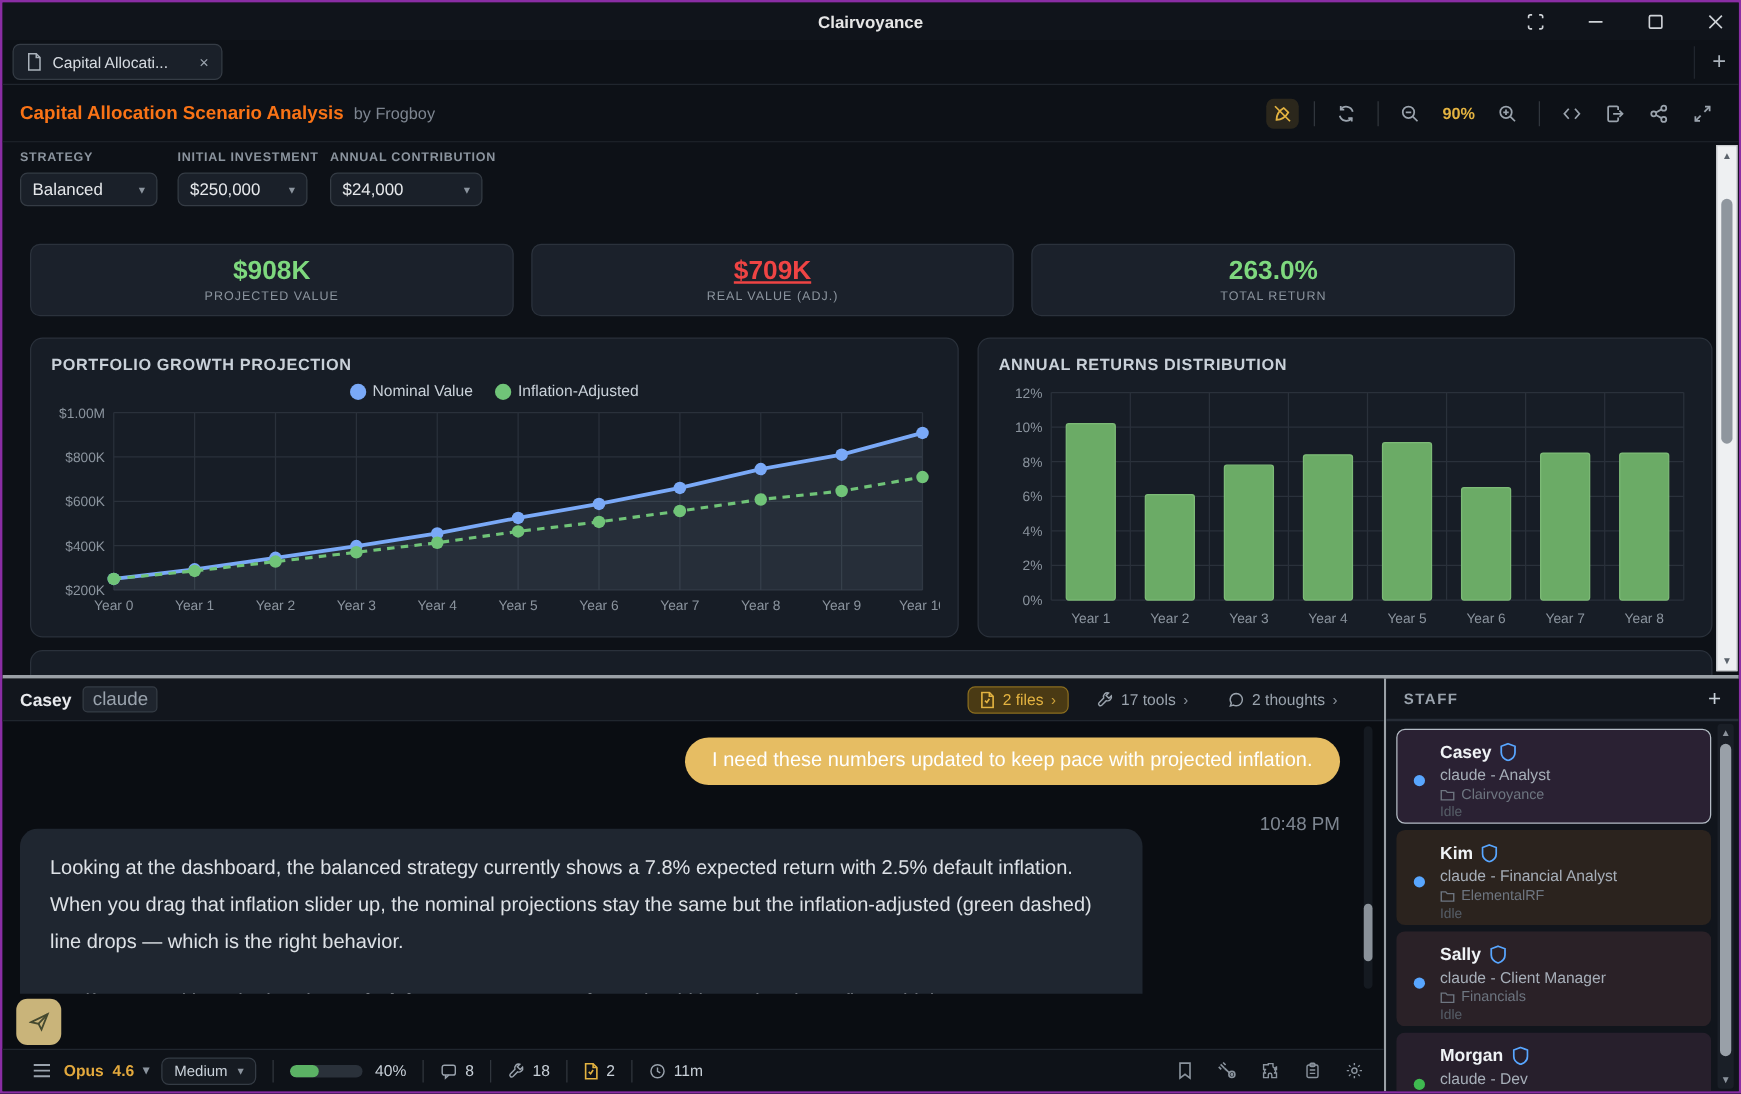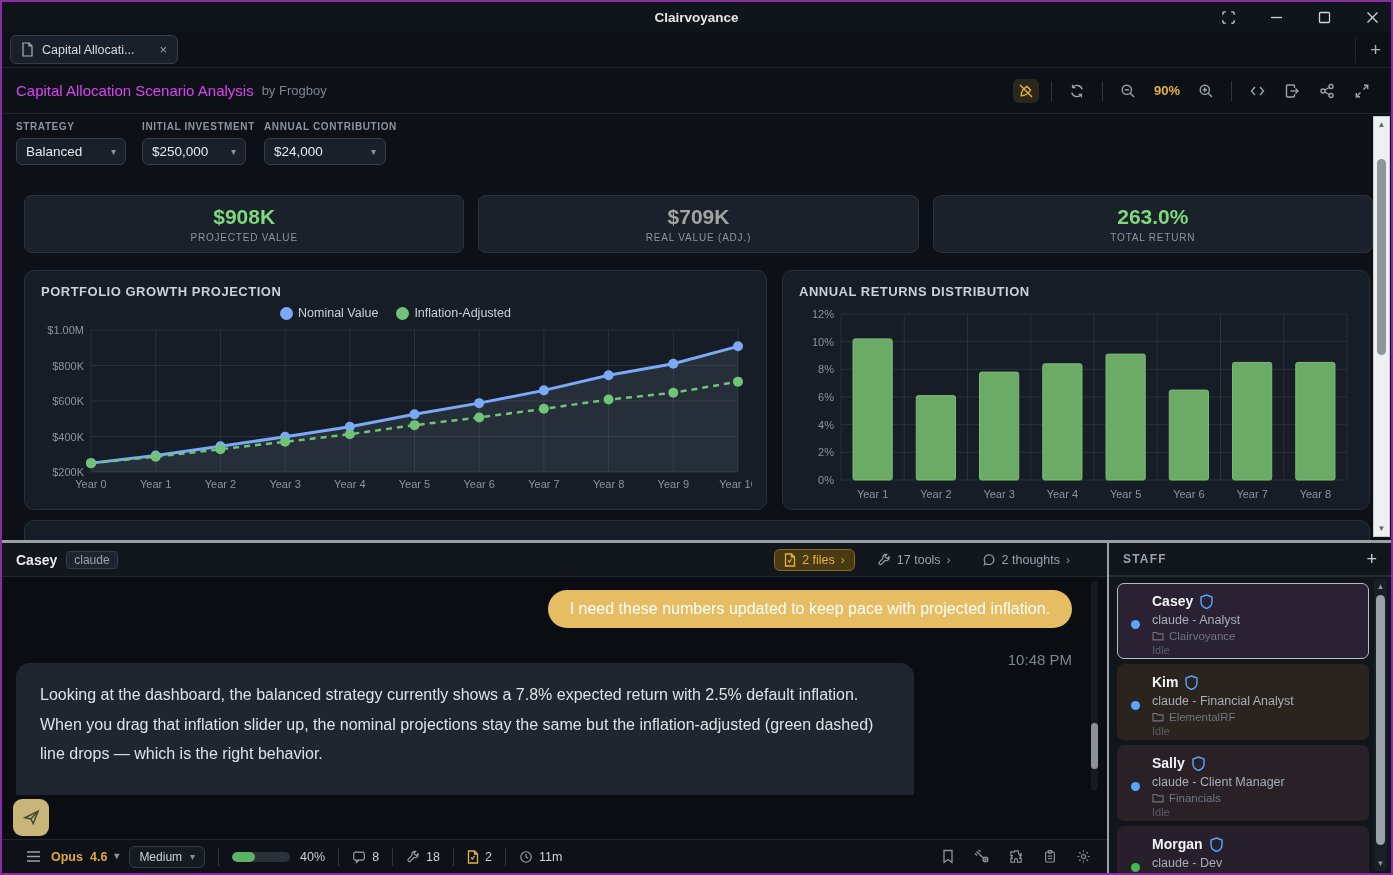--- a/index.html
+++ b/index.html
@@ -14,40 +14,40 @@
 
   
   .tabbar{position:absolute;left:0;top:30px;right:0;height:36px;background:#0d1117;border-bottom:1px solid #20262e;display:flex;align-items:center;}
   .tab{margin-left:8px;height:29px;display:flex;align-items:center;gap:8px;padding:0 10px;background:#1a2029;border:1px solid #353c45;border-radius:6px;min-width:168px;}
   .tab-label{font-size:12.5px;color:#d6dbe1;flex:1;}
   .tab-close{color:#9aa3ad;font-size:13px;}
   .newtab{position:absolute;right:10px;font-size:19px;color:#aab2bb;border-left:1px solid #20262e;padding:2px 0 2px 14px;}
 
   
   .toolbar{position:absolute;left:0;top:66px;right:0;height:46px;border-bottom:1px solid #20262e;display:flex;align-items:center;background:#0d1117;}
-  .doc-title{margin-left:14px;font-size:15px;font-weight:400;color:#d946ef;}
+  .doc-title{margin-left:14px;font-size:15px;font-weight:700;color:#f97316;}
   .doc-byline{margin-left:8px;font-size:13px;color:#7d8590;}
   .toolbar-right{position:absolute;right:16px;display:flex;align-items:center;gap:9px;}
   .icon-btn{width:26px;height:24px;display:flex;align-items:center;justify-content:center;border-radius:6px;color:#9aa3ad;}
   .icon-btn.gold-active{background:rgba(227,179,65,.14);color:#e3b341;}
   .tb-div{width:1px;height:20px;background:#30363d;margin:0 3px;}
   .zoom-level{font-size:13px;font-weight:700;color:#e3b341;padding:0 4px;}
 
   
   .dashboard{position:absolute;left:0;top:112px;right:0;height:426px;background:#0d1117;overflow:hidden;}
   .ctl-group{position:absolute;top:7px;}
   .ctl-label{font-size:10px;letter-spacing:.6px;color:#8b949e;font-weight:700;margin-bottom:6px;}
   .select{height:27px;background:#1a2029;border:1px solid #353c45;border-radius:6px;display:flex;align-items:center;padding:0 9px;font-size:13.5px;color:#e6e8eb;}
   .select .chev{margin-left:auto;color:#8b949e;font-size:10px;padding-left:8px;}
   .inf-value{font-size:14px;font-weight:700;color:#58a6ff;margin:2px 0 10px;}
   .slider{position:relative;width:126px;height:8px;background:#3a414a;border-radius:4px;}
   .slider-fill{position:absolute;left:0;top:0;bottom:0;background:#58a6ff;border-radius:4px;}
   .slider-thumb{position:absolute;top:50%;width:16px;height:16px;background:#58a6ff;border-radius:50%;transform:translate(-50%,-50%);}
 
-  .kpi-row{position:absolute;left:22px;top:81px;width:1349px;display:flex;gap:14px;}
+  .kpi-row{position:absolute;left:22px;top:81px;width:1188px;display:flex;gap:14px;}
   .kpi{flex:1;height:58px;background:#1b212b;border:1px solid #2b323c;border-radius:8px;display:flex;flex-direction:column;align-items:center;justify-content:center;}
   .kpi-value{font-size:21px;font-weight:700;}
   .kpi-label{font-size:10px;letter-spacing:.8px;color:#8b949e;margin-top:3px;}
 
   .chart-card{position:absolute;top:156px;height:240px;background:#171d26;border:1px solid #2a313b;border-radius:10px;padding:13px 16px;}
   .chart-title{font-size:13px;font-weight:700;letter-spacing:.5px;color:#c9d1d9;}
   .legend{display:flex;justify-content:center;align-items:center;gap:18px;margin:7px 0 1px;}
   .legend-item{display:flex;align-items:center;gap:5px;font-size:12.5px;color:#c9d1d9;}
   .legend-dot{width:13px;height:13px;border-radius:50%;}
   .sliver{position:absolute;left:22px;top:406px;width:1346px;height:26px;background:#171d26;border:1px solid #2a313b;border-radius:10px 10px 0 0;}
@@ -58,21 +58,21 @@
   .dash-thumb{position:absolute;left:3px;width:9px;top:42px;height:196px;background:#8f969e;border-radius:5px;}
 
   
   .splitter{position:absolute;left:0;top:538px;right:0;height:3px;background:#9aa0a6;}
   .vdivider{position:absolute;left:1105px;top:541px;bottom:0;width:2px;background:#9aa0a6;}
 
   
   .chat-col{position:absolute;left:0;top:541px;width:1105px;bottom:0;display:flex;flex-direction:column;background:#0a0d12;}
   .chat-header{height:34px;background:#12161d;border-bottom:1px solid #20262e;display:flex;align-items:center;padding:0 14px;flex:0 0 auto;}
   .agent-name{font-size:14px;font-weight:700;color:#e8eaed;}
-  .agent-badge{margin-left:9px;font-size:12px;color:#9aa3ad;background:#1f252e;border:1px solid #353c45;border-radius:4px;padding:1px 7px;text-align:right;}
+  .agent-badge{margin-left:9px;font-size:15px;color:#9aa3ad;background:#1f252e;border:1px solid #353c45;border-radius:4px;padding:1px 7px;text-align:right;}
   .pills{margin-left:auto;display:flex;align-items:center;gap:13px;margin-right:14px;}
   .pill{display:flex;align-items:center;gap:6px;font-size:12.5px;color:#9aa3ad;padding:3px 9px;border-radius:6px;}
   .pill.files{background:#4a3a14;border:1px solid #8a6d1f;color:#e3b341;}
   .pill .arrow{font-size:12px;opacity:.85;}
 
   .messages{flex:1;position:relative;overflow:hidden;padding:13px 14px 0;}
   .bubble-user{position:absolute;right:35px;top:13px;background:#e6bd63;color:#ffffff;font-size:16px;padding:10px 22px;border-radius:22px;}
   .msg-time{position:absolute;right:35px;top:74px;font-size:15px;color:#7d8590;}
   .bubble-assistant{position:absolute;left:14px;top:86px;width:898px;background:#1f2630;color:#dde1e6;border-radius:14px;padding:17px 24px;font-size:16px;line-height:1.85;}
   .bubble-assistant p{margin:0 0 18px;}
@@ -256,21 +256,21 @@
         <span class="chev">▾</span>
       </div>
     </div>
 
     <div class="kpi-row">
       <div class="kpi">
         <div class="kpi-value" style="color: rgb(126, 216, 126);">$908K</div>
         <div class="kpi-label">PROJECTED VALUE</div>
       </div>
       <div class="kpi">
-        <div class="kpi-value" style="color: #a3a3a3;">$709K</div>
+        <div class="kpi-value" style="color: #ef4444; text-decoration: underline;">$709K</div>
         <div class="kpi-label">REAL VALUE (ADJ.)</div>
       </div>
       <div class="kpi">
         <div class="kpi-value" style="color: rgb(126, 216, 126);">263.0%</div>
         <div class="kpi-label">TOTAL RETURN</div>
       </div>
     </div>
 
     <div class="chart-card" style="left:22px;width:743px;">
       <div class="chart-title">PORTFOLIO GROWTH PROJECTION</div>

